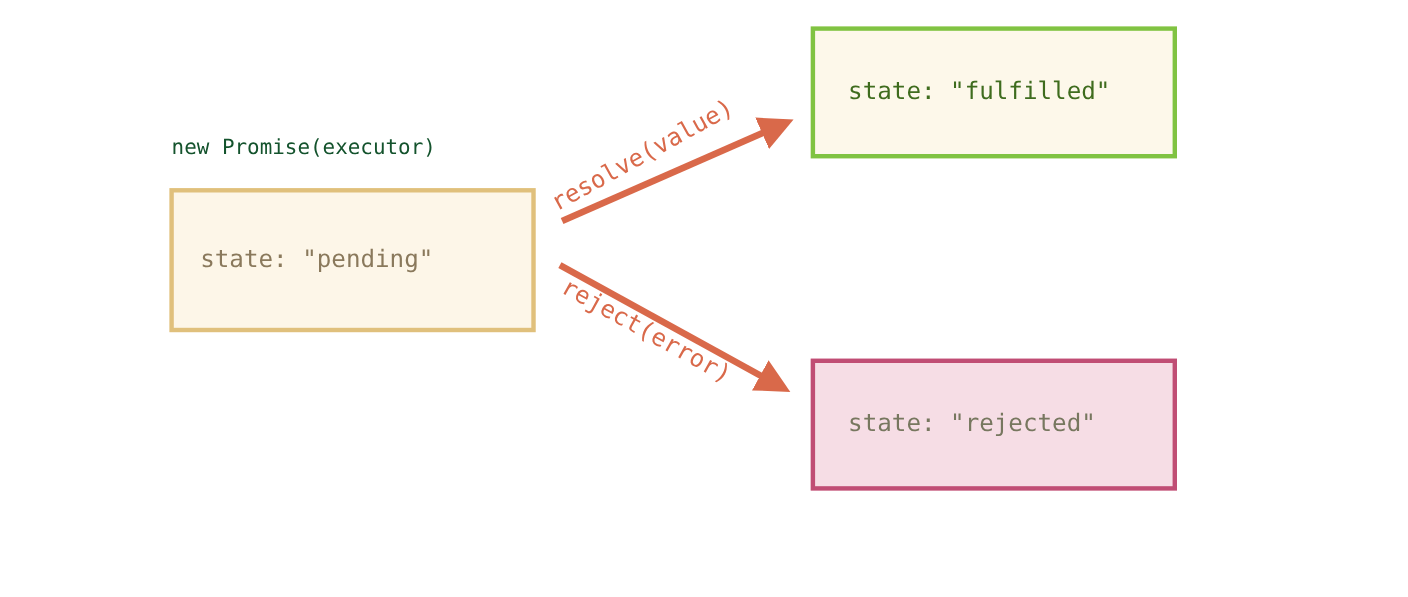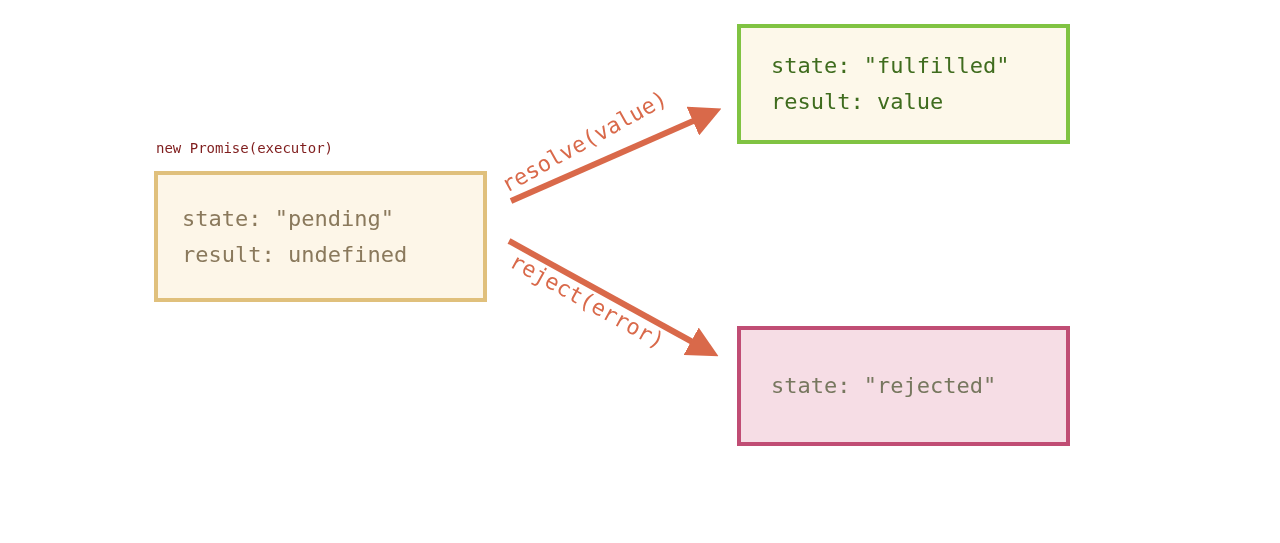--- a/index.html
+++ b/index.html
@@ -59,25 +59,25 @@
     height: 120px;
     background: #f6dde5;
     border: 4px solid #c04d74;
     color: #77775f;
   }
 
   
   #promise-caption {
     position: absolute;
     left: 156px;
-    top: 134px;
+    top: 120px;
     font-family: "DejaVu Sans Mono", "Liberation Mono", monospace;
-    font-size: 14px;
+    font-size: 19px;
     line-height: 28px;
-    color: #7f1d1d;
+    color: #14532d;
     white-space: pre;
   }
 
   
   #arrow-layer {
     position: absolute;
     left: 0;
     top: 0;
     width: 1280px;
     height: 543px;
@@ -105,26 +105,24 @@
 </style>
 </head>
 <body>
 
 <div id="canvas">
 
   <div id="promise-caption">new Promise(executor)</div>
 
   <div class="state-box" id="box-pending">
     <div>state: "pending"</div>
-    <div>result: undefined</div>
   </div>
 
   <div class="state-box" id="box-fulfilled">
     <div>state: "fulfilled"</div>
-    <div>result: value</div>
   </div>
 
   <div class="state-box" id="box-rejected">
     <div>state: "rejected"</div>
   </div>
 
   <svg id="arrow-layer" viewBox="0 0 1280 543">
     <defs>
       <marker id="head-resolve" markerWidth="5.2" markerHeight="5.2" refX="1.3" refY="2.6" orient="auto" markerUnits="strokeWidth">
         <path d="M0,0 L5.2,2.6 L0,5.2 Z" fill="#d9694a"></path>

